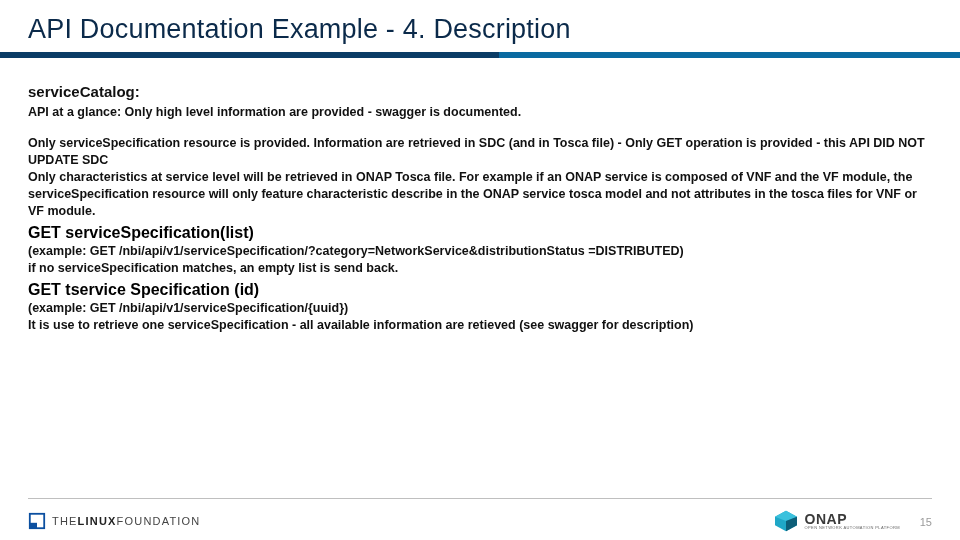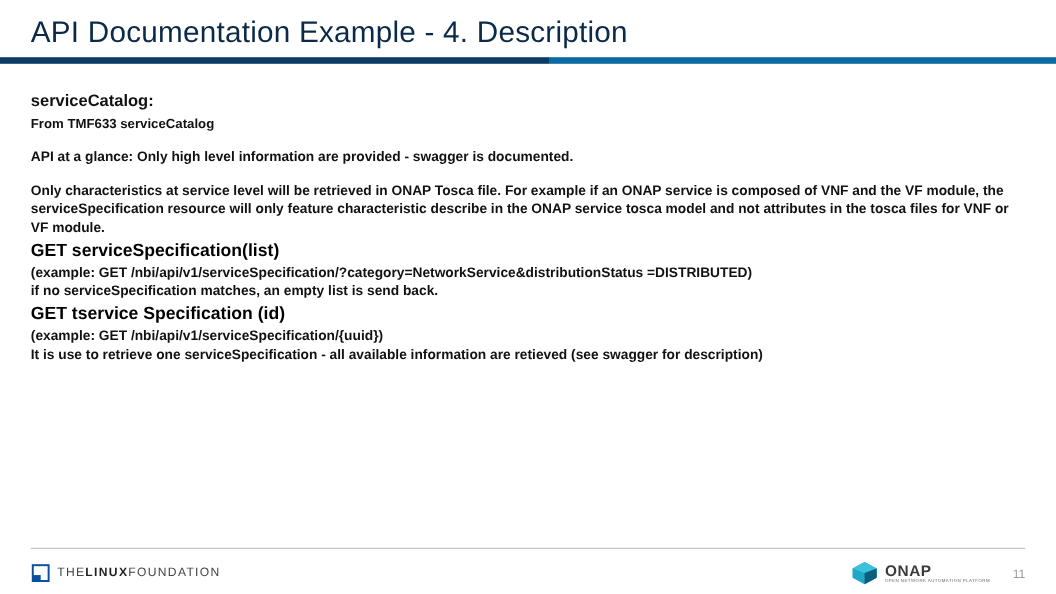--- a/index.html
+++ b/index.html
@@ -141,24 +141,24 @@
 
 <div class="slide">
 
   <div class="title-bar">
     <div class="title-text">API Documentation Example - 4. Description</div>
     <div class="title-underline"></div>
   </div>
 
   <div class="content">
     <div class="h1">serviceCatalog:</div>
-    <div class="sub">From TMF633 serviceCatalog</div>
 
     <div class="glance">API at a glance: Only high level information are provided - swagger is documented.</div>
 
+    <div class="para">Only serviceSpecification resource is provided. Information are retrieved in SDC (and in Tosca file) - Only GET operation is provided - this API DID NOT UPDATE SDC</div>
     <div class="para">Only characteristics at service level will be retrieved in ONAP Tosca file. For example if an ONAP service is composed of VNF and the VF module, the serviceSpecification resource will only feature characteristic describe in the ONAP service tosca model and not attributes in the tosca files for VNF or VF module.</div>
 
     <div class="sect-head">GET serviceSpecification(list)</div>
     <div class="para">(example: GET /nbi/api/v1/serviceSpecification/?category=NetworkService&amp;distributionStatus =DISTRIBUTED)</div>
     <div class="para">if no serviceSpecification matches, an empty list is send back.</div>
 
     <div class="sect-head">GET tservice Specification (id)</div>
     <div class="para">(example: GET /nbi/api/v1/serviceSpecification/{uuid})</div>
     <div class="para">It is use to retrieve one serviceSpecification - all available information are retieved (see swagger for description)</div>
   </div>
@@ -181,16 +181,16 @@
         <polygon points="15,1 28,8 28,18 15,25 2,18 2,8" fill="#1fa7c7"></polygon>
         <polygon points="15,1 28,8 15,13 2,8" fill="#3bc1dd"></polygon>
         <polygon points="15,13 28,8 28,18 15,25" fill="#0d5e78"></polygon>
       </svg>
       <div class="onap-text">
         <span class="onap-big">ONAP</span>
         <span class="onap-small">OPEN NETWORK AUTOMATION PLATFORM</span>
       </div>
     </div>
 
-    <div class="pagenum">11</div>
+    <div class="pagenum">15</div>
   </div>
 
 </div>
 
 </body></html>

